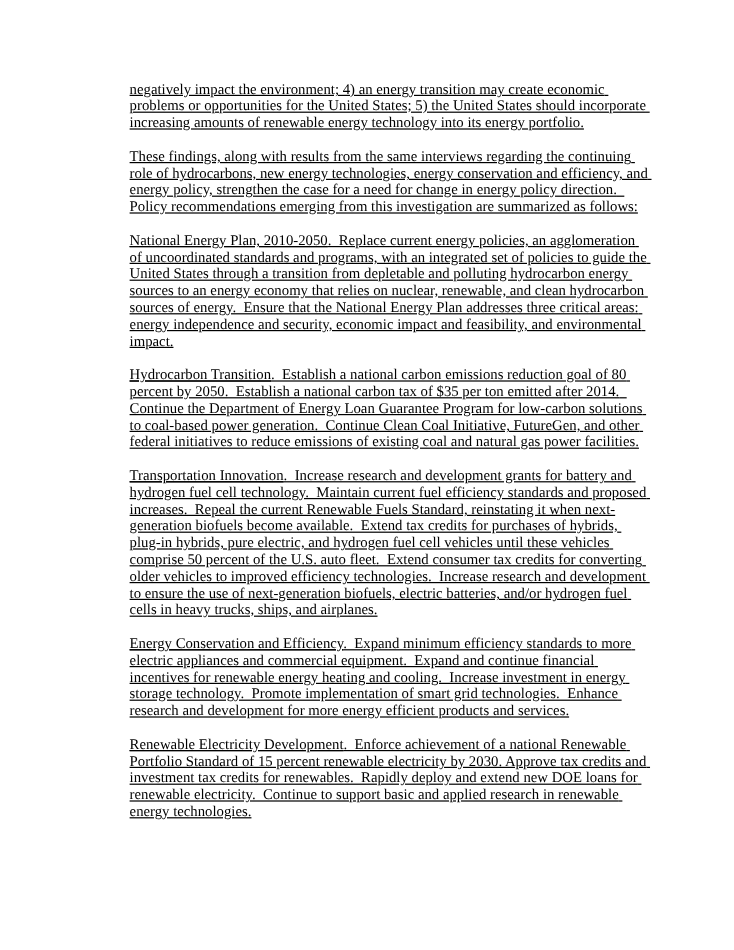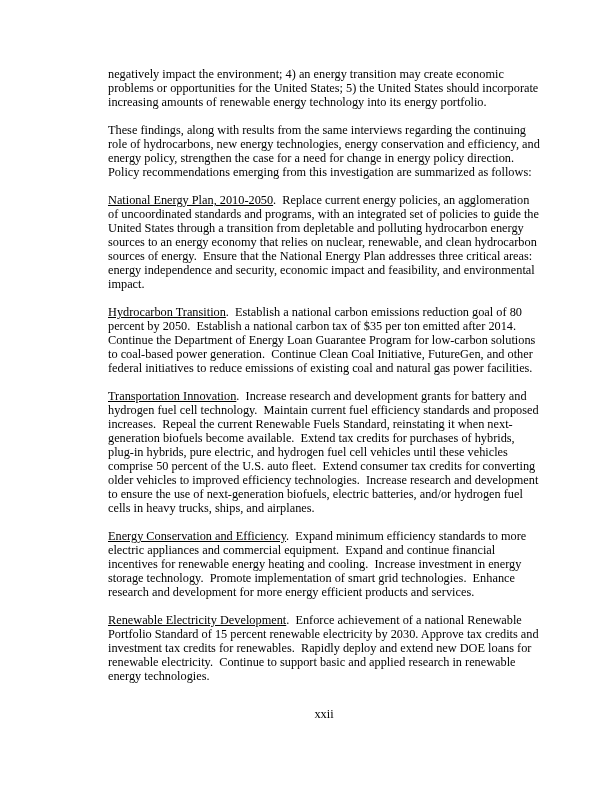--- a/index.html
+++ b/index.html
@@ -12,20 +12,21 @@
     width: 612px;
     height: 792px;
     background: #ffffff;
     box-sizing: border-box;
     padding: 67px 72px 0 108px;
     font-family: "Liberation Serif", "DejaVu Serif", serif;
     font-size: 12.3px;
     line-height: 14px;
     color: #000000;
     overflow: hidden;
+    text-decoration: underline;
   }
   .para {
     margin: 0 0 14px 0;
     white-space: pre-wrap;
     text-align: left;
   }
   .section-title {
     text-decoration: underline;
   }
   .footer-pagenum {
@@ -49,15 +50,14 @@
   <p class="para"><span class="section-title">National Energy Plan, 2010-2050</span><span>.  Replace current energy policies, an agglomeration of uncoordinated standards and programs, with an integrated set of policies to guide the United States through a transition from depletable and polluting hydrocarbon energy sources to an energy economy that relies on nuclear, renewable, and clean hydrocarbon sources of energy.  Ensure that the National Energy Plan addresses three critical areas: energy independence and security, economic impact and feasibility, and environmental impact.</span></p>
 
   <p class="para"><span class="section-title">Hydrocarbon Transition</span><span>.  Establish a national carbon emissions reduction goal of 80 percent by 2050.  Establish a national carbon tax of $35 per ton emitted after 2014.  Continue the Department of Energy Loan Guarantee Program for low-carbon solutions to coal-based power generation.  Continue Clean Coal Initiative, FutureGen, and other federal initiatives to reduce emissions of existing coal and natural gas power facilities.</span></p>
 
   <p class="para"><span class="section-title">Transportation Innovation</span><span>.  Increase research and development grants for battery and hydrogen fuel cell technology.  Maintain current fuel efficiency standards and proposed increases.  Repeal the current Renewable Fuels Standard, reinstating it when next-generation biofuels become available.  Extend tax credits for purchases of hybrids, plug-in hybrids, pure electric, and hydrogen fuel cell vehicles until these vehicles comprise 50 percent of the U.S. auto fleet.  Extend consumer tax credits for converting older vehicles to improved efficiency technologies.  Increase research and development to ensure the use of next-generation biofuels, electric batteries, and/or hydrogen fuel cells in heavy trucks, ships, and airplanes.</span></p>
 
   <p class="para"><span class="section-title">Energy Conservation and Efficiency</span><span>.  Expand minimum efficiency standards to more electric appliances and commercial equipment.  Expand and continue financial incentives for renewable energy heating and cooling.  Increase investment in energy storage technology.  Promote implementation of smart grid technologies.  Enhance research and development for more energy efficient products and services.</span></p>
 
   <p class="para"><span class="section-title">Renewable Electricity Development</span><span>.  Enforce achievement of a national Renewable Portfolio Standard of 15 percent renewable electricity by 2030. Approve tax credits and investment tax credits for renewables.  Rapidly deploy and extend new DOE loans for renewable electricity.  Continue to support basic and applied research in renewable energy technologies.</span></p>
 
-  <div class="footer-pagenum">xxii</div>
 
 </div>
 
 </body></html>

